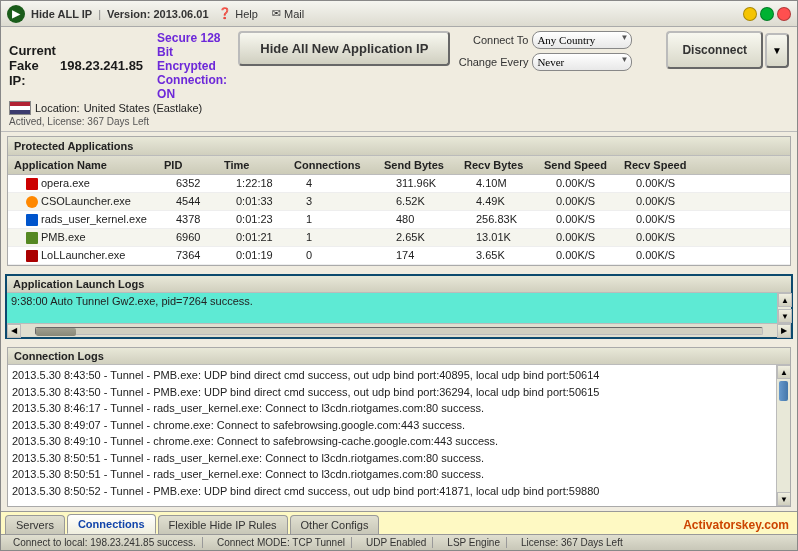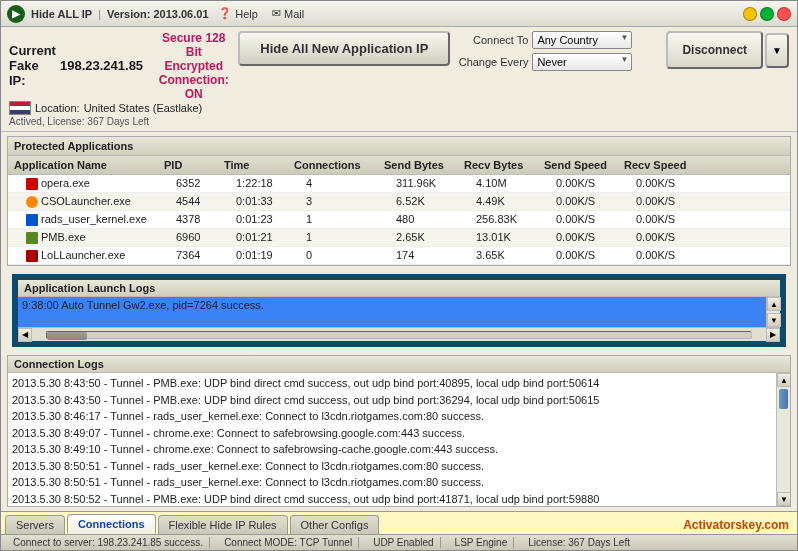--- a/index.html
+++ b/index.html
@@ -68,25 +68,24 @@
       gap: 8px;
     }
     .ip-info { flex: 1; }
     .current-ip {
       font-size: 13px;
       font-weight: bold;
       color: #1a1a1a;
       margin-bottom: 2px;
     }
     .encrypted-status {
-      color: #be185d;
+      color: #6d28d9;
       font-size: 12px;
       font-weight: bold;
       margin-left: 10px;
-      text-align: center;
     }
     .location-row {
       display: flex;
       align-items: center;
       gap: 4px;
       margin-bottom: 1px;
     }
     .flag {
       width: 22px; height: 14px;
       background: linear-gradient(to bottom, #b22234 33%, #fff 33%, #fff 66%, #3c3b6e 66%);
@@ -117,26 +116,27 @@
     }
     .connect-row {
       display: flex;
       align-items: center;
       gap: 4px;
     }
     .connect-label { font-size: 11px; color: #333; min-width: 70px; text-align: right; }
     .connect-select {
       background: linear-gradient(to bottom, #fff, #e8e8e8);
       border: 1px solid #888;
-      border-radius: 2px;
+      border-radius: 8px;
       padding: 2px 4px;
       font-size: 11px;
       min-width: 100px;
       cursor: pointer;
       appearance: none;
+      font-family: Liberation Serif, serif;
       -webkit-appearance: none;
     }
     .select-wrapper {
       position: relative; display: inline-block;
     }
     .select-wrapper::after {
       content: '▼';
       position: absolute;
       right: 4px; top: 2px;
       font-size: 8px;
@@ -202,23 +202,23 @@
       font-size: 11px;
       color: #222;
       padding: 1px 2px;
       white-space: nowrap;
       overflow: hidden;
       text-overflow: ellipsis;
     }
 
     
     .log-section {
-      margin: 4px 11px;
-      border: 6px solid #0c4a6e;
-      background: #3b82f6;
+      margin: 4px 4px;
+      border: 2px solid #0c4a6e;
+      background: #5eead4;
       flex-shrink: 0;
     }
     .log-title {
       background: linear-gradient(to bottom, #e8e8d8, #d0cfbe);
       border-bottom: 1px solid #bbb;
       padding: 2px 6px;
       font-size: 11px;
       font-weight: bold;
       color: #222;
     }
@@ -537,20 +537,20 @@
         <div class="tab">Servers</div>
         <div class="tab active">Connections</div>
         <div class="tab">Flexible Hide IP Rules</div>
         <div class="tab">Other Configs</div>
       </div>
     <div class="tab-spacer"></div>
     <span class="activator-text">Activatorskey.com</span>
   </div>
 
   <div class="status-bar">
-    <span class="status-item">Connect to server: 198.23.241.85 success.</span>
+    <span class="status-item">Connect to local: 198.23.241.85 success.</span>
     <span class="status-item">Connect MODE: TCP Tunnel</span>
     <span class="status-item">UDP Enabled</span>
     <span class="status-item">LSP Engine</span>
     <span class="status-item">License: 367 Days Left</span>
   </div>
 
 </div>
 
 </body></html>

